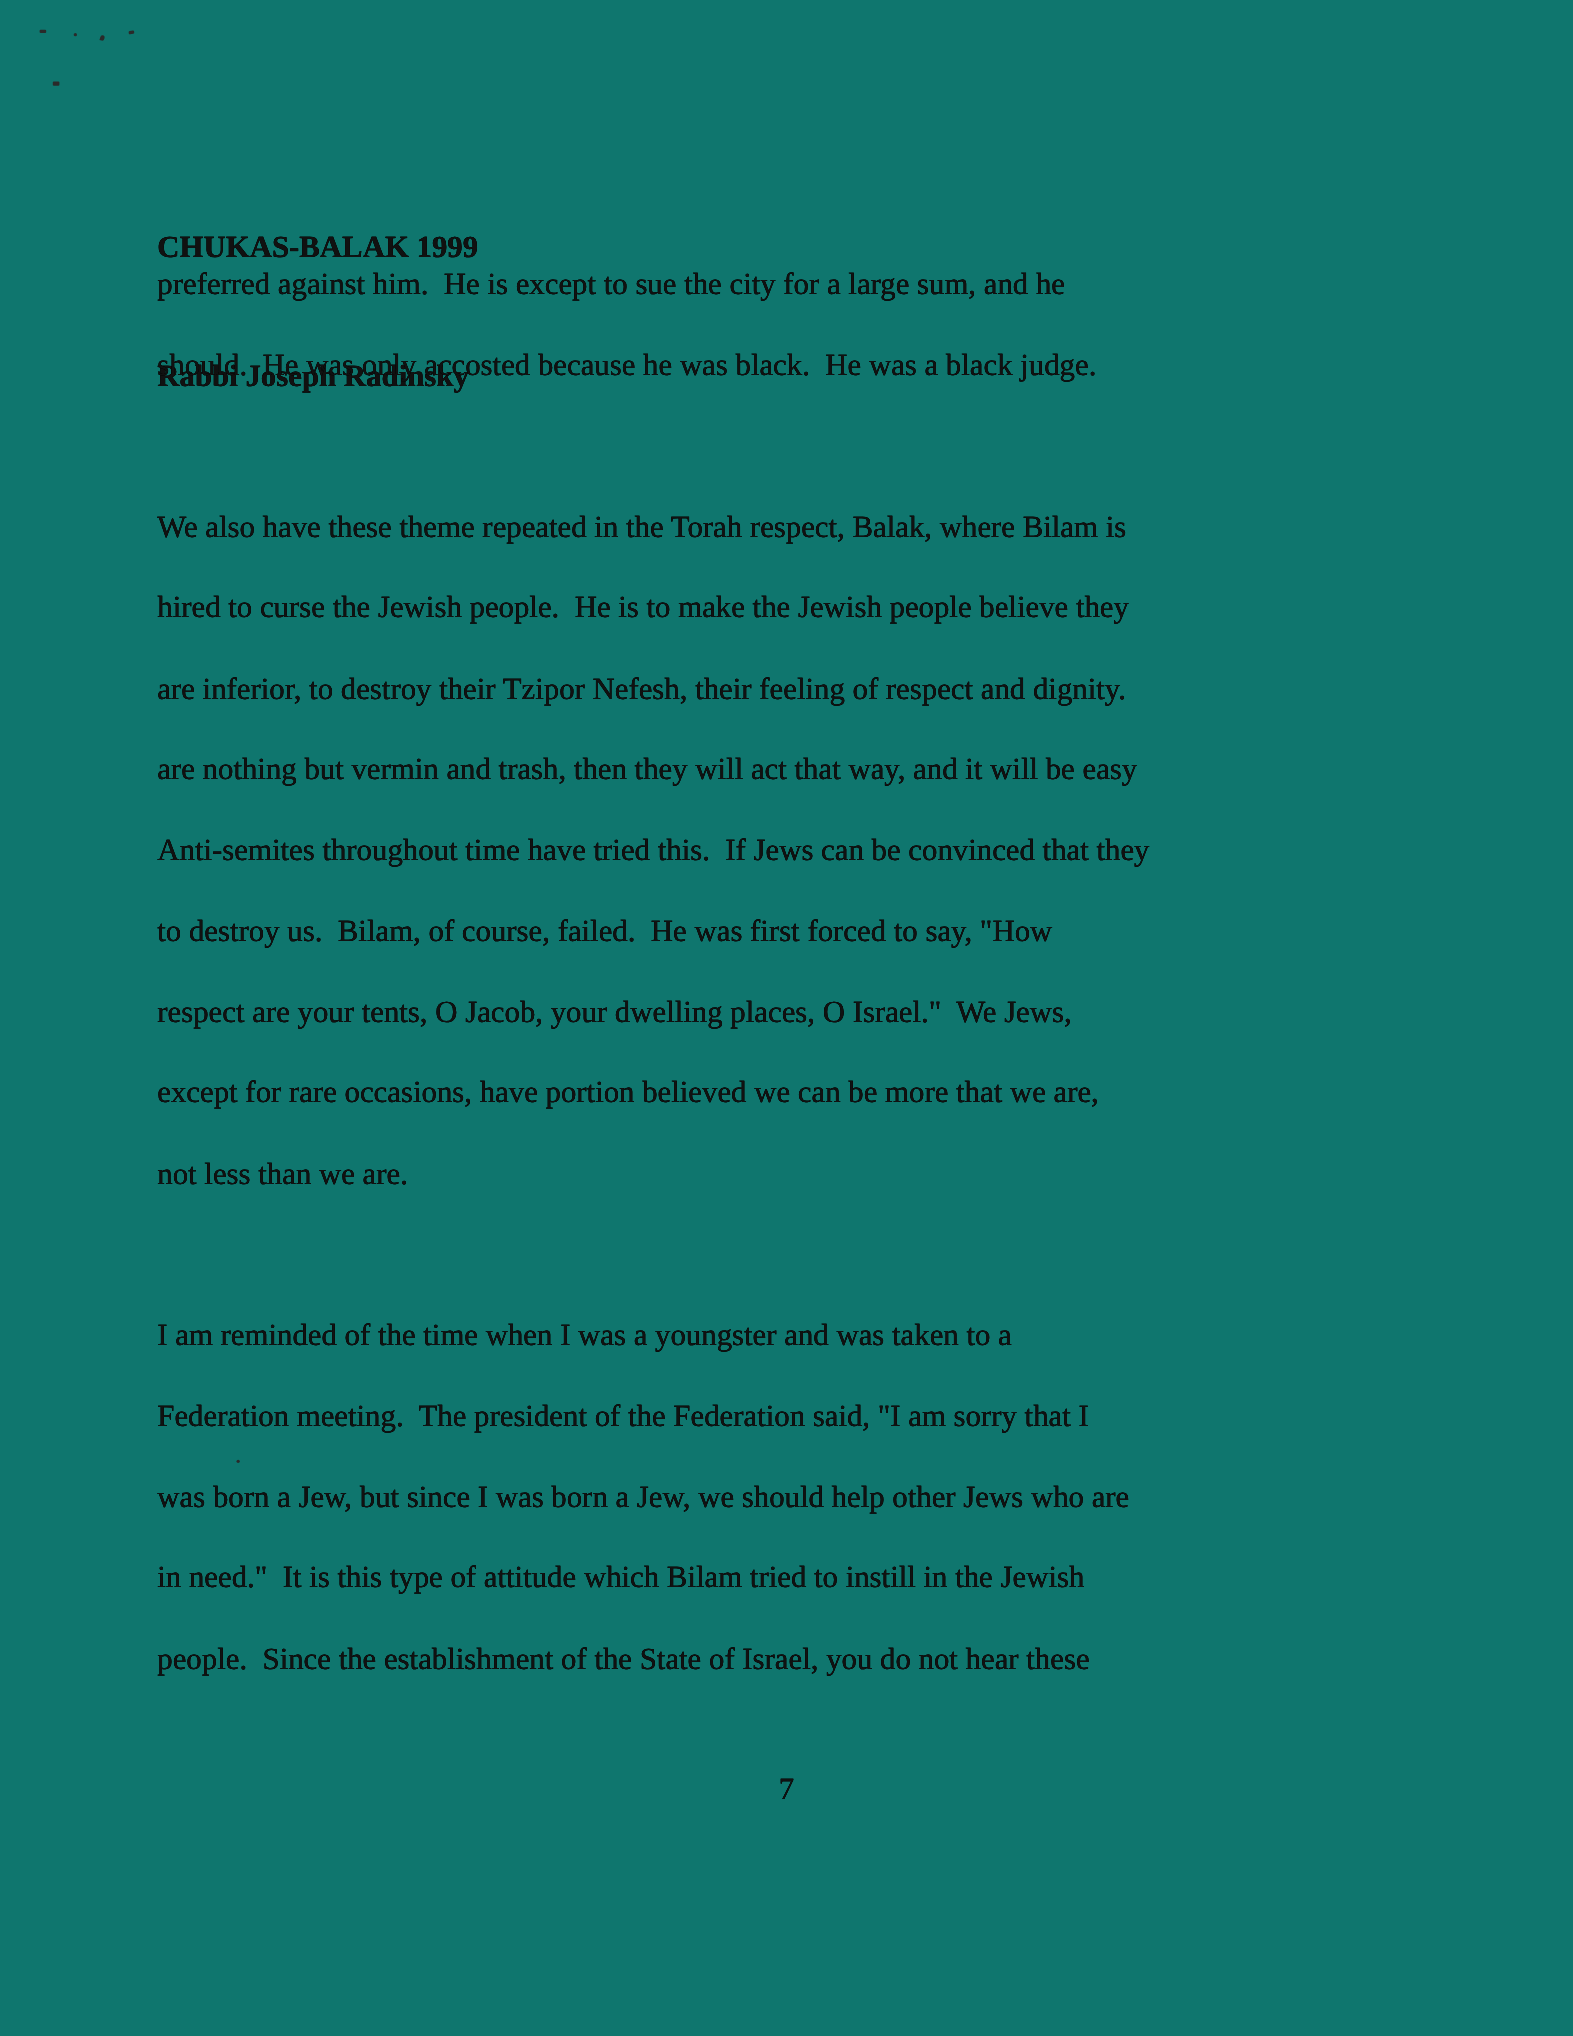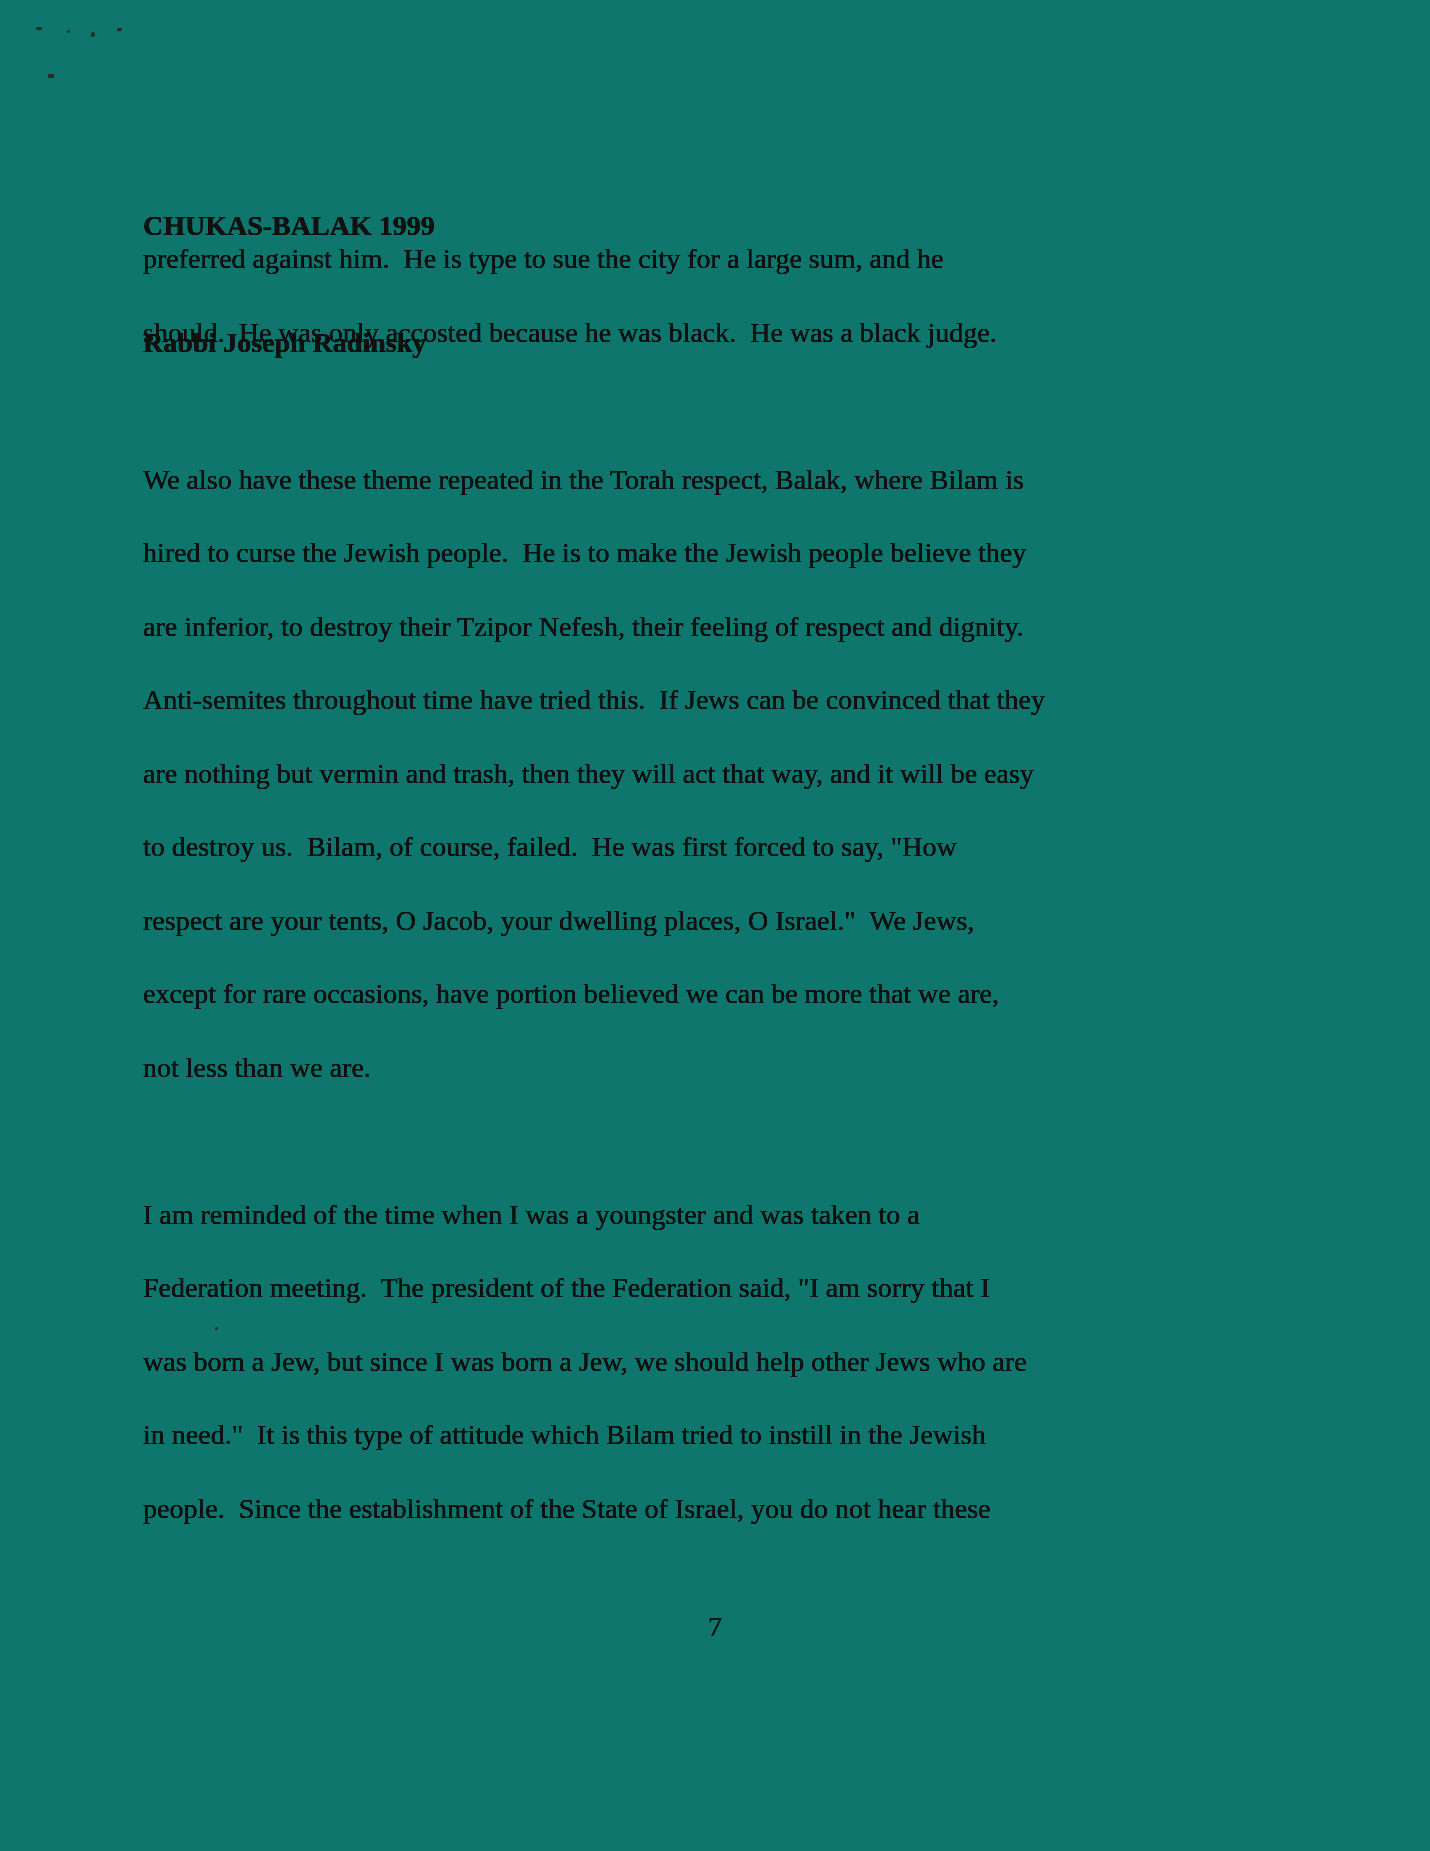--- a/index.html
+++ b/index.html
@@ -80,30 +80,30 @@
   <div class="speckle sp6"></div>
 
   <div class="doc-header ink">
     <div>CHUKAS-BALAK 1999</div>
     <div>Rabbi Joseph Radinsky</div>
   </div>
 
   <div class="body-text ink">
 
     <div class="para">
-      <div class="line">preferred against him.  He is type to sue the city for a large sum, and he</div>
+      <div class="line">preferred against him.  He is except to sue the city for a large sum, and he</div>
       <div class="line">should.  He was only accosted because he was black.  He was a black judge.</div>
     </div>
 
     <div class="para">
       <div class="line">We also have these theme repeated in the Torah respect, Balak, where Bilam is</div>
       <div class="line">hired to curse the Jewish people.  He is to make the Jewish people believe they</div>
       <div class="line">are inferior, to destroy their Tzipor Nefesh, their feeling of respect and dignity.</div>
+      <div class="line">are nothing but vermin and trash, then they will act that way, and it will be easy</div>
       <div class="line">Anti-semites throughout time have tried this.  If Jews can be convinced that they</div>
-      <div class="line">are nothing but vermin and trash, then they will act that way, and it will be easy</div>
       <div class="line">to destroy us.  Bilam, of course, failed.  He was first forced to say, "How</div>
       <div class="line">respect are your tents, O Jacob, your dwelling places, O Israel."  We Jews,</div>
       <div class="line">except for rare occasions, have portion believed we can be more that we are,</div>
       <div class="line">not less than we are.</div>
     </div>
 
     <div class="para para-3">
       <div class="line">I am reminded of the time when I was a youngster and was taken to a</div>
       <div class="line">Federation meeting.  The president of the Federation said, "I am sorry that I</div>
       <div class="line">was born a Jew, but since I was born a Jew, we should help other Jews who are</div>

